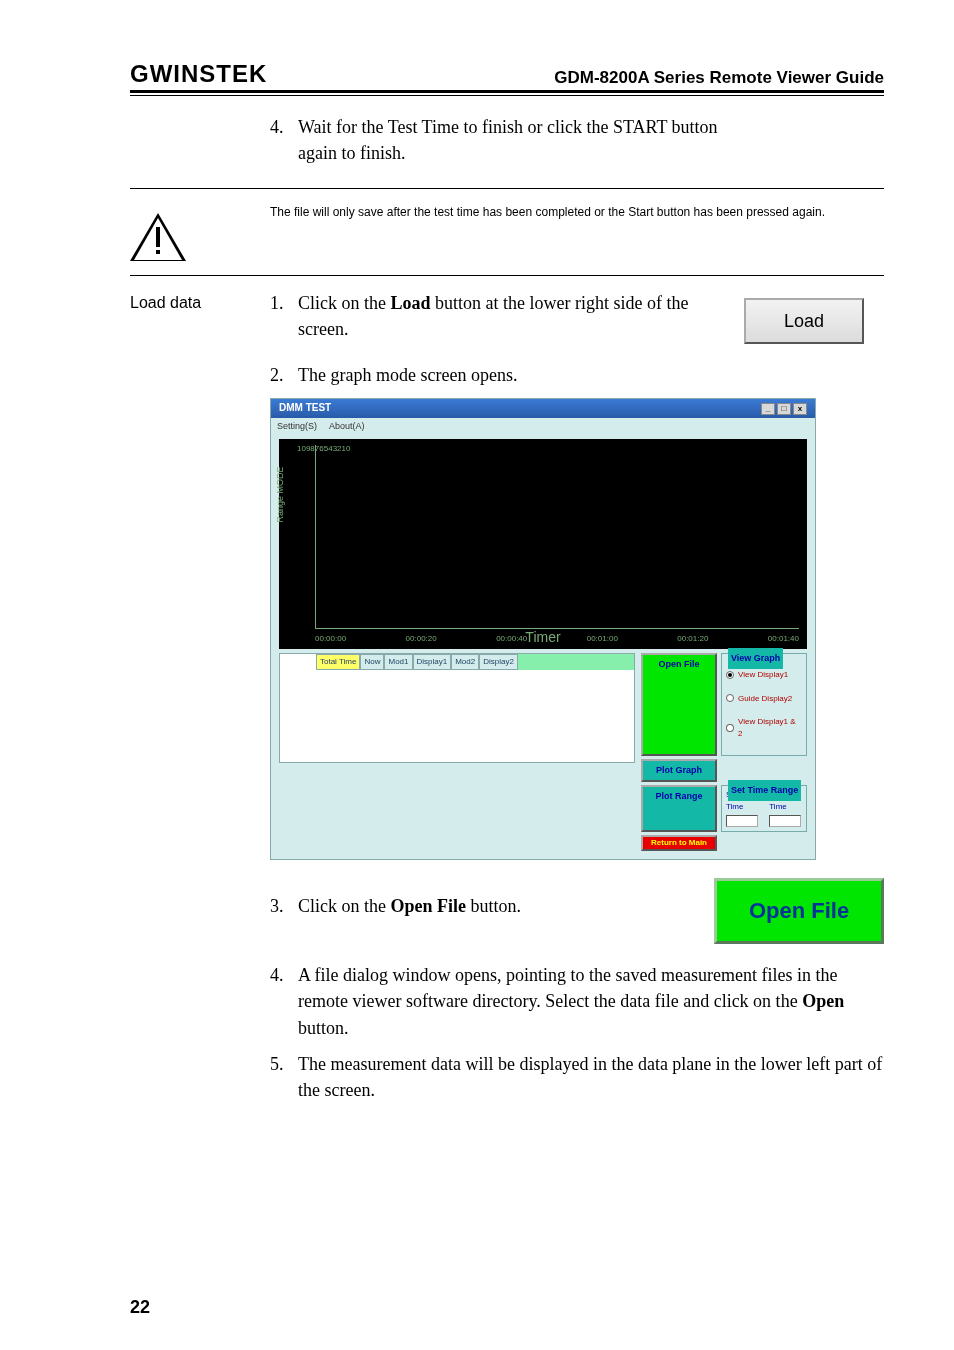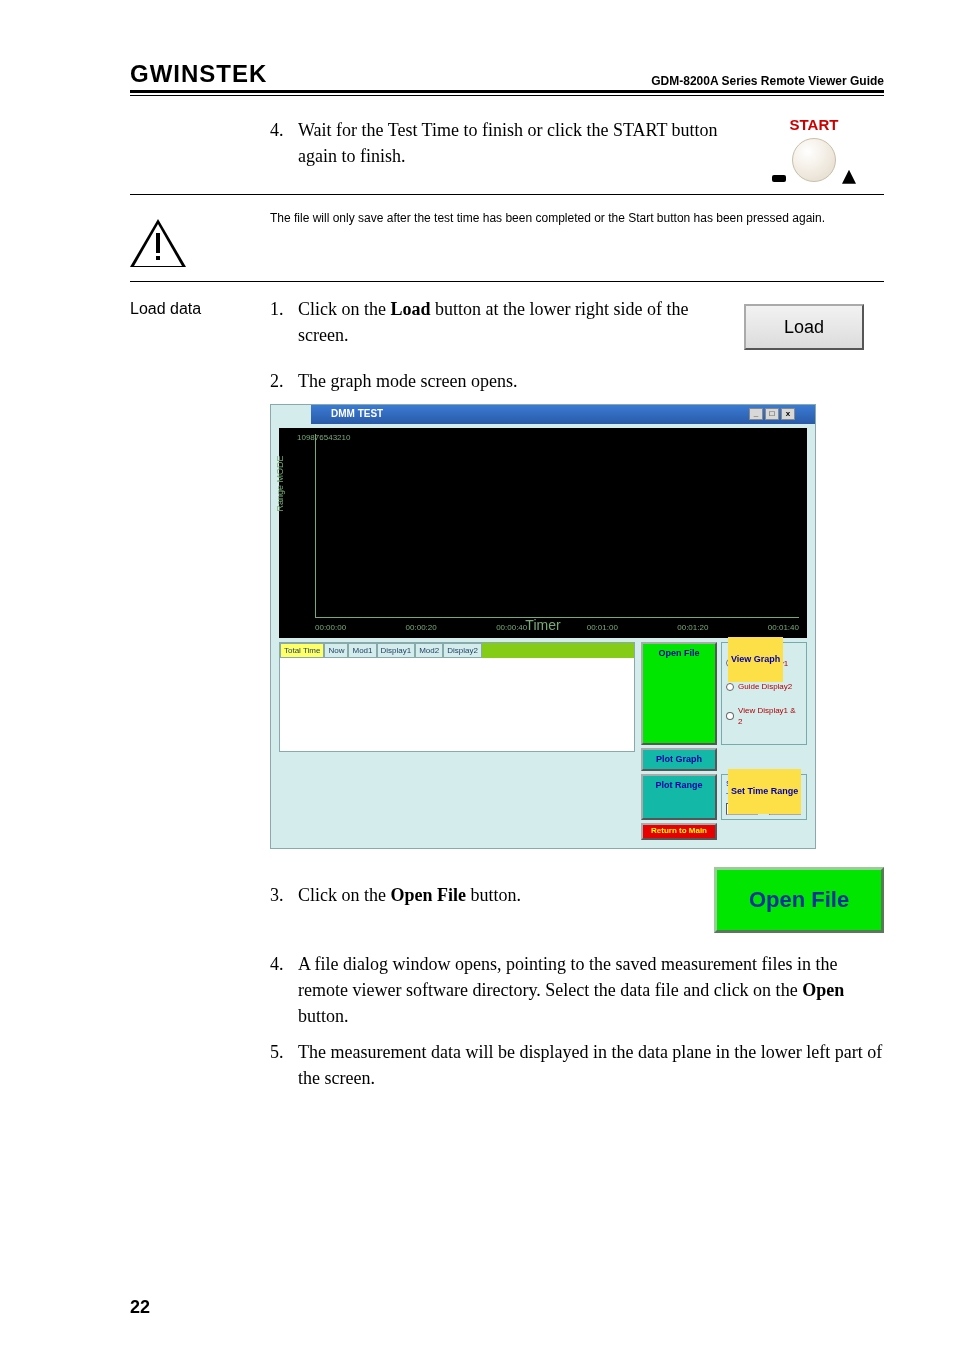--- a/index.html
+++ b/index.html
@@ -24,21 +24,21 @@
   }
   .logo {
     font-family: Arial, sans-serif;
     font-weight: 900;
     font-size: 24px;
     letter-spacing: 1px;
   }
   .doc-title {
     font-family: Arial, sans-serif;
     font-weight: bold;
-    font-size: 12px;
+    font-size: 17px;
     text-align: center;
   }
   .thin-line { border-bottom: 1px solid #000; margin-bottom: 18px; }
 
   .row {
     display: grid;
     grid-template-columns: 130px 1fr;
     column-gap: 10px;
     margin-bottom: 12px;
   }
@@ -154,24 +154,23 @@
     font-size: 9px;
     margin: 6px 0 18px 0;
     position: relative;
   }
   .titlebar {
     background: linear-gradient(#3a7bd5, #2a5aa8);
     color: #fff;
     display: flex;
     justify-content: space-between;
     align-items: center;
-    padding: 2px 20px;
+    padding: 2px 8px;
     font-size: 10px;
     font-weight: bold;
-    margin-left: 40px;
   }
   .win-ctrls { display: flex; gap: 2px; }
   .win-ctrl {
     width: 14px; height: 12px; background: #d8d8d8; border: 1px solid #888;
     font-size: 8px; line-height: 10px; text-align: center; color: #000;
   }
   .menubar {
     background: #d4ecec;
     padding: 2px 6px;
     font-size: 9px;
@@ -218,21 +217,22 @@
   }
   .data-box {
     flex: 1;
     background: #fff;
     border: 1px solid #8aa;
     height: 110px;
   }
   .data-hdr {
     display: flex;
     font-size: 8px;
-    background: #84cc16;
+    background: #86efac;
+    margin-left: 36px;
   }
   .data-hdr div {
     border: 1px solid #8aa;
     padding: 1px 3px;
     background: #d4ecec;
     color: #246;
   }
   .hdr-total { background: #ffff66 !important; }
   .side-panel {
     width: 166px;
@@ -255,22 +255,22 @@
   .group-box {
     border: 1px solid #7aa;
     padding: 3px 4px 4px 4px;
     font-size: 8px;
     color: #b00000;
     position: relative;
   }
   .group-title {
     position: absolute;
     top: -6px; left: 6px;
-    background: #fde047;
-    padding: 16px 3px;
+    background: #14b8a6;
+    padding: 4px 3px;
     font-weight: bold;
     font-size: 9px;
     color: #00a;
   }
   .radio-row { display: flex; align-items: center; gap: 4px; margin: 12px 0; color: #b00000;}
   .radio-dot {
     width: 8px; height: 8px; border-radius: 50%; border: 1px solid #666; background: #fff;
     display: inline-block;
   }
   .radio-dot.on::after {
@@ -317,28 +317,20 @@
   </div>
   <div class="thin-line"></div>
 
   <div class="row">
     <div class="left-col"></div>
     <div class="right-col">
       <div class="step4-wrap">
         <div class="num-item">
           <div class="num">4.</div>
           <div class="txt">Wait for the Test Time to finish or click the START button again to finish.</div>
-        </div>
-        <div class="start-badge">
-          <div class="start-label">START</div>
-          <div class="start-circle">
-            <div class="dot-left"></div>
-            <div class="circle"></div>
-            <div class="dot-right"></div>
-          </div>
         </div>
       </div>
     </div>
   </div>
 
   <div class="separator"></div>
 
   <div class="row">
     <div class="left-col">
       <div class="caution-icon">
@@ -374,20 +366,24 @@
       </div>
 
       <div class="graph-window">
         <div class="titlebar">
           <span>DMM TEST</span>
           <div class="win-ctrls">
             <div class="win-ctrl">_</div>
             <div class="win-ctrl">□</div>
             <div class="win-ctrl">x</div>
           </div>
+        </div>
+        <div class="menubar">
+          <span>Setting(S)</span>
+          <span>About(A)</span>
         </div>
         <div class="plot-area">
           <div class="ylabel-rot">Range MODE</div>
           <div class="y-ticks">
             <span>10</span>
             <span>9</span>
             <span>8</span>
             <span>7</span>
             <span>6</span>
             <span>5</span>

